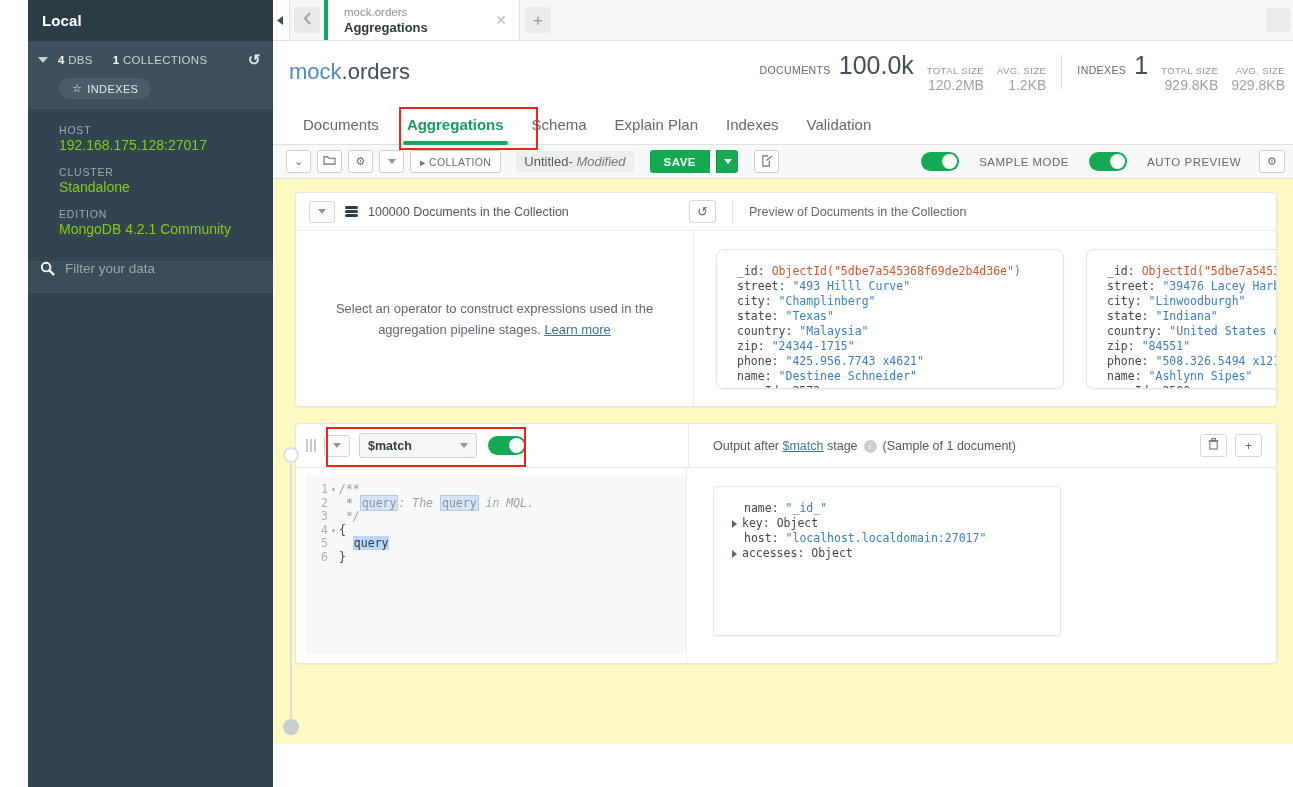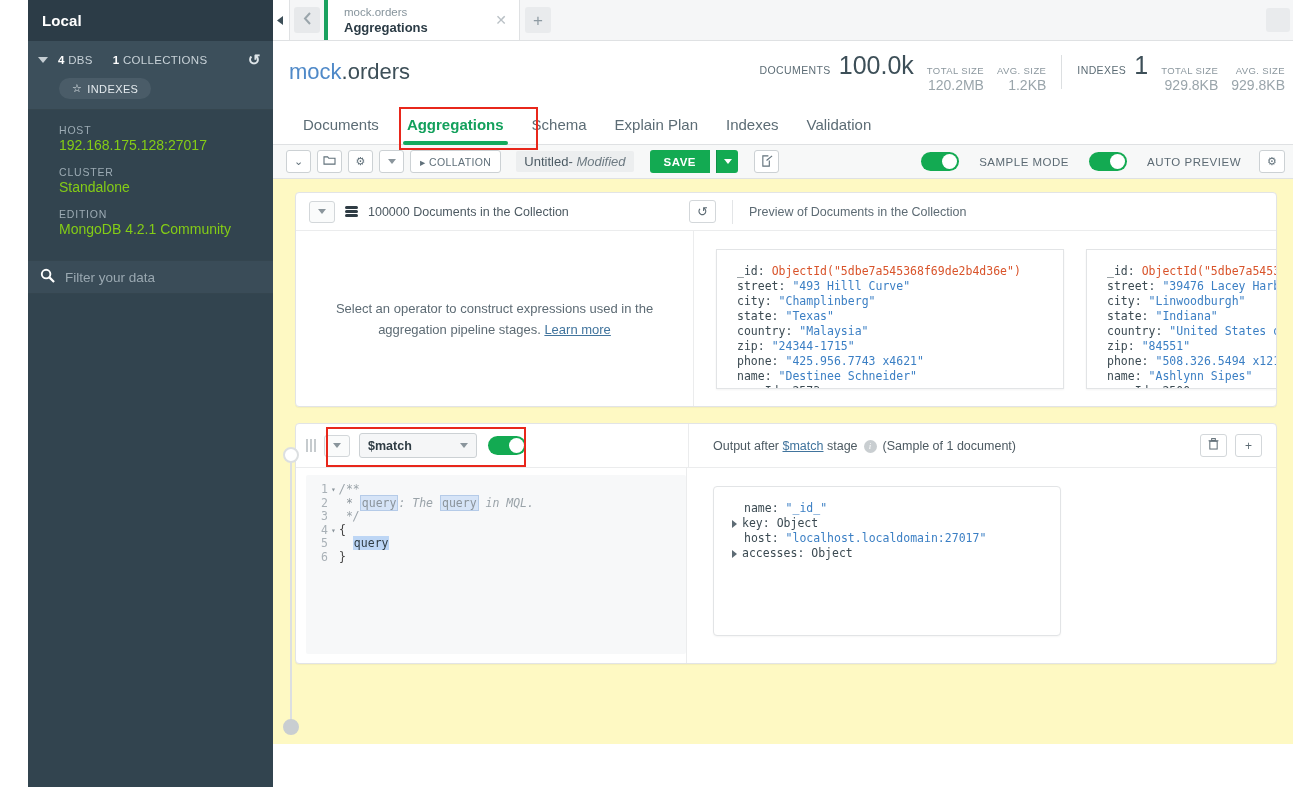--- a/index.html
+++ b/index.html
@@ -36,21 +36,21 @@
   }
   .sb-fav {
     margin: 8px 0 0 31px; display: inline-flex; align-items: center; gap: 5px;
     background: #4a5c68; border-radius: 12px; padding: 4px 13px;
     font-size: 11px; color: #e4eaee; letter-spacing: .4px; cursor: pointer;
   }
   .sb-info { padding: 14px 0 10px 31px; }
   .sb-lbl { font-size: 10.5px; color: #9cabb4; letter-spacing: .8px; margin-bottom: 1px; }
   .sb-val { font-size: 14px; color: #84cc16; margin-bottom: 13px; }
   .sb-filter {
-    display: flex; align-items: center; gap: 10px; padding: 0 0 0 12px;
+    display: flex; align-items: flex-start; gap: 10px; padding: 0 0 0 12px;
     height: 34px; background: #3a4c58; border-top: 1px solid #34454f;
     border-bottom: 1px solid #34454f;
   }
   .sb-filter svg { flex: 0 0 15px; }
   .sb-filter-input {
     background: transparent; border: none; outline: none;
     font-size: 13.5px; color: #b9c4cb; font-family: inherit; width: 180px;
   }
   .sb-filter-input::placeholder { color: #9aa8b1; }
   .sb-tree { padding-top: 9px; }
@@ -226,21 +226,21 @@
     width: 398px; display: flex; align-items: center; justify-content: center;
     border-right: 1px solid #ebeced;
   }
   .sel-msg {
     font-size: 13px; color: #5d6b74; text-align: center; line-height: 21px;
     max-width: 320px;
   }
   .sel-msg a { color: #41749d; text-decoration: underline; }
   .sel-right { flex: 1; display: flex; gap: 22px; padding: 18px 0 0 22px; overflow: hidden; position: relative; }
   .doccard {
-    width: 348px; flex: 0 0 348px; border: 1px solid #e2e4e6; border-radius: 0;
+    width: 348px; flex: 0 0 348px; border: 1px solid #e2e4e6; border-radius: 8px;
     background: #fff; padding: 14px 0 0 20px; height: 140px; overflow: hidden;
     box-shadow: 0 1px 2px rgba(0,0,0,.05);
   }
   .docline {
     font-family: "DejaVu Sans Mono", monospace; font-size: 11.5px;
     line-height: 15px; color: #3b4a52; white-space: nowrap;
   }
   .dk { color: #3b4a52; }
   .dstr { color: #3b7fc4; }
   .doid { color: #d9542b; }

